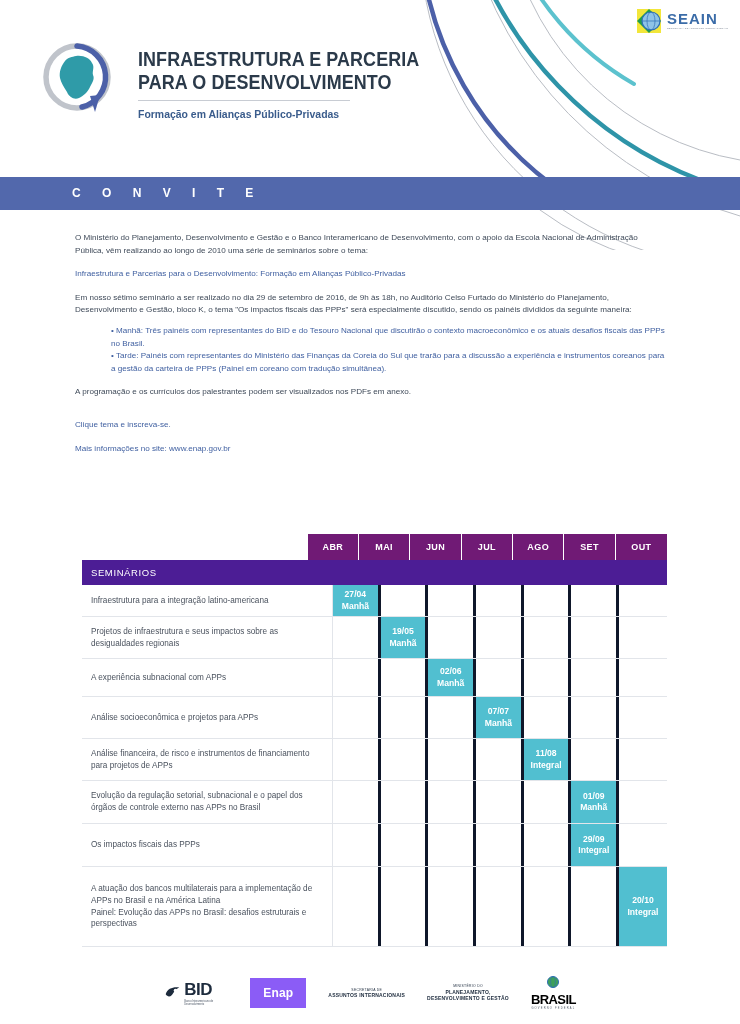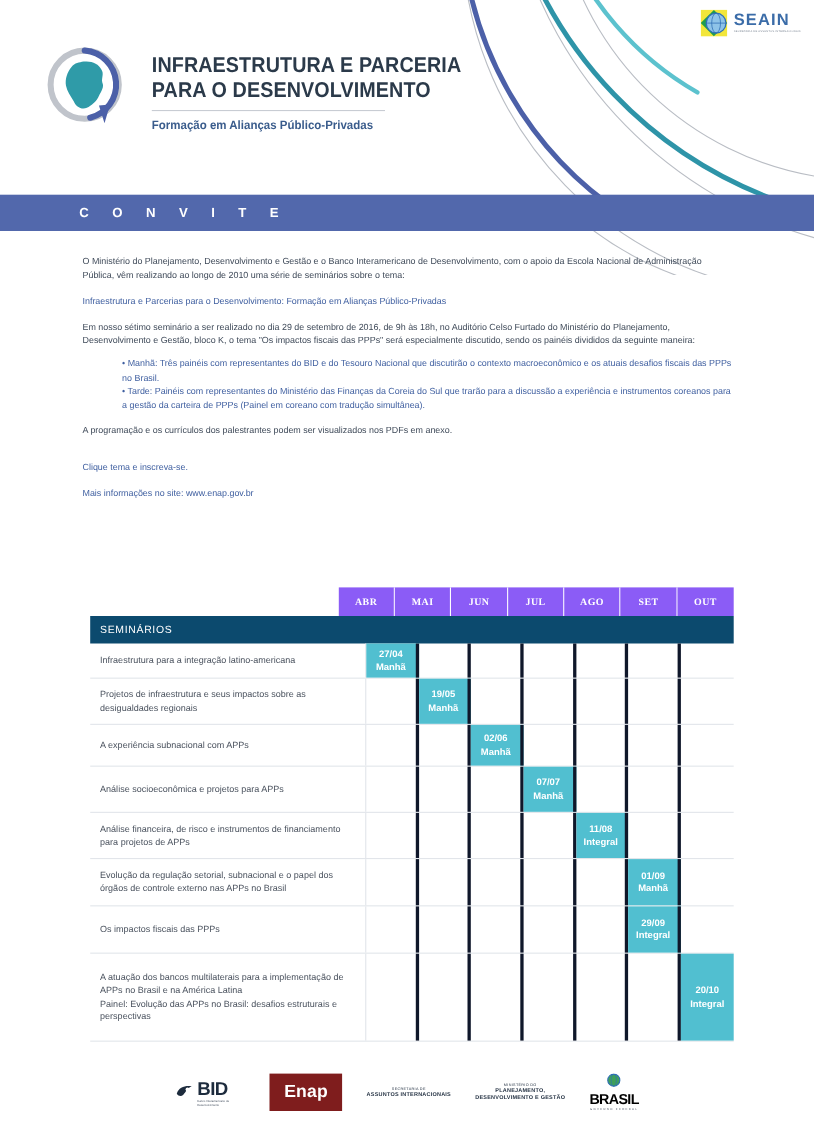--- a/index.html
+++ b/index.html
@@ -71,30 +71,29 @@
   .p.tight { margin-bottom: 8px; }
   .bullets { margin: 0 0 11px 36px; }
   .bullets .p { color: #3f5fa0; margin-bottom: 0; }
   .gap { height: 9px; }
 
   
   #cal { position: absolute; left: 82px; top: 534px; width: 585px; }
   #cal-head { display: flex; height: 26px; }
   #cal-head-spacer { width: 251px; }
   .month-cell {
-    width: 57px; background: #8b5cf6; color: #ffffff;
+    width: 57px; background: #701a75; color: #ffffff;
     font-size: 9px; font-weight: bold; letter-spacing: .4px;
     display: flex; align-items: center; justify-content: center;
     border-right: 1px solid #ffffff;
-    font-family: Liberation Serif, serif;
   }
   .month-cell:last-child { border-right: none; }
 
   #cal-section-bar {
-    height: 25px; background: #0c4a6e; color: #ffffff;
+    height: 25px; background: #4c1d95; color: #ffffff;
     font-size: 9.5px; letter-spacing: .6px;
     display: flex; align-items: center; padding-left: 9px;
   }
 
   .cal-row { display: flex; border-bottom: 1px solid #e2e5ea; }
   .cal-label {
     width: 251px; padding: 0 10px 0 9px;
     display: flex; align-items: center;
     font-size: 8.2px; line-height: 11.6px; color: #4a525e;
     border-right: 1px solid #e2e5ea;
@@ -111,21 +110,21 @@
 
   
   #footer {
     position: absolute; left: 0; bottom: 14px; width: 740px;
     display: flex; align-items: center; justify-content: center; gap: 22px;
   }
   .logo-bid { display: flex; align-items: center; gap: 3px; }
   .bid-word { font-size: 17px; font-weight: bold; color: #1d2b3d; letter-spacing: -.5px; }
   .bid-sub { font-size: 2.6px; color: #4d5766; line-height: 1.35; width: 44px; }
   .logo-enap {
-    background: #7f1d1d; color: #ffffff; font-size: 16px; font-weight: bold;
+    background: #8b5cf6; color: #ffffff; font-size: 12px; font-weight: bold;
     padding: 8px 13px; letter-spacing: .2px;
   }
   .logo-sec { text-align: center; color: #1d2b3d; line-height: 1.3; }
   .sec-small { font-size: 3.4px; letter-spacing: .3px; }
   .sec-big { font-size: 5px; font-weight: bold; letter-spacing: .2px; }
   .logo-min { text-align: center; color: #1d2b3d; line-height: 1.3; }
   .min-small { font-size: 3.4px; letter-spacing: .3px; }
   .min-big { font-size: 5px; font-weight: bold; letter-spacing: .2px; }
   .logo-brasil { display: flex; flex-direction: column; align-items: center; }
   .brasil-word {

